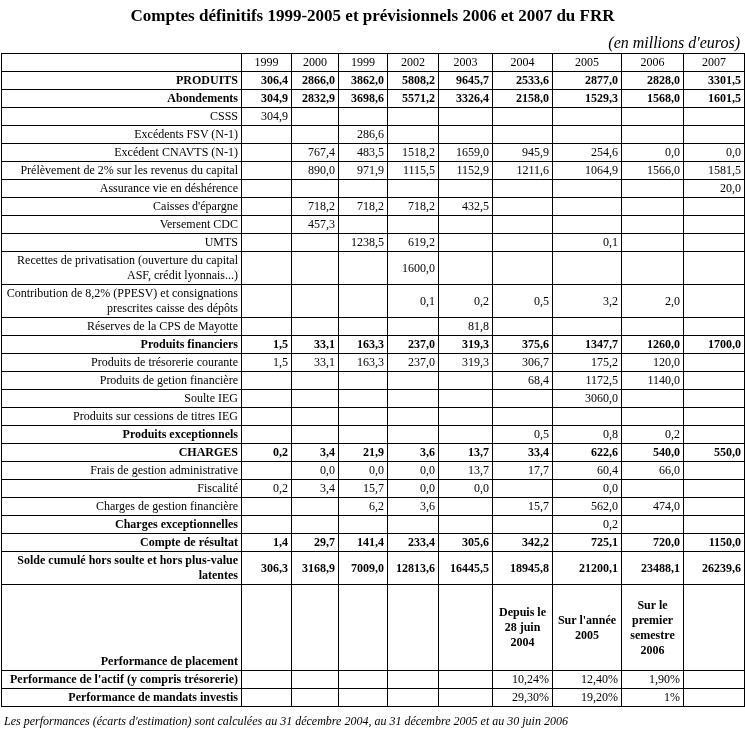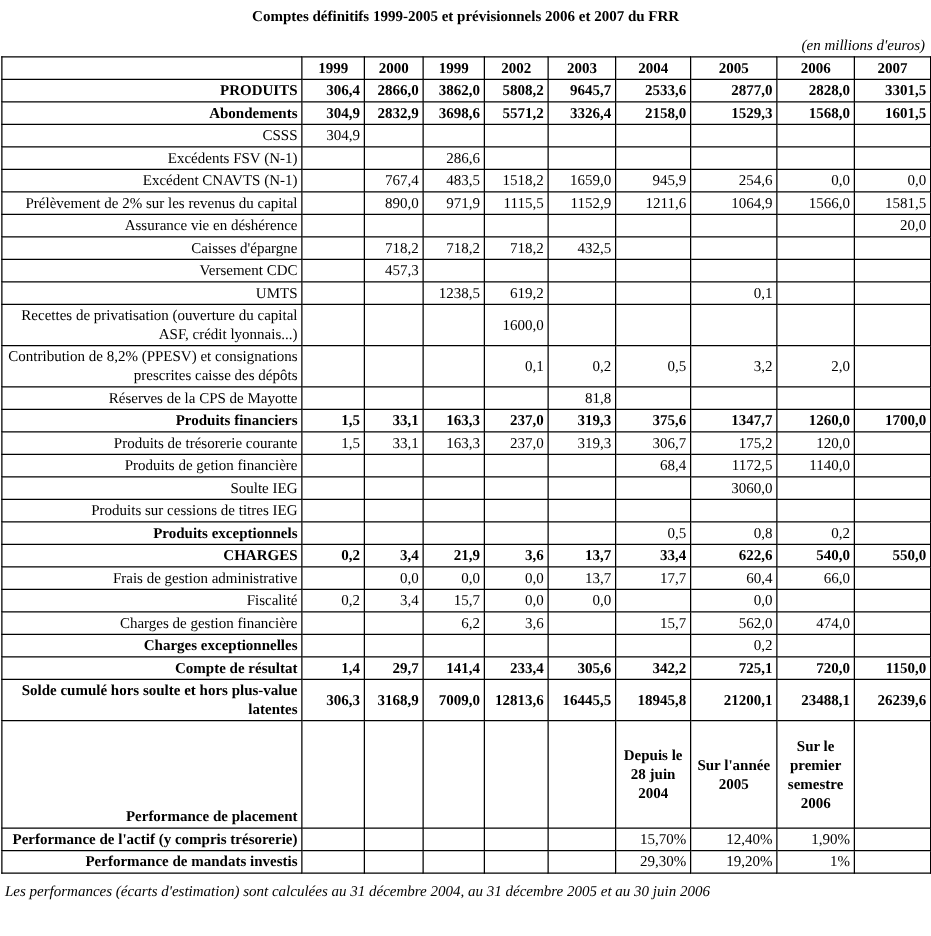--- a/index.html
+++ b/index.html
@@ -1,22 +1,22 @@
 <!DOCTYPE html>
 <html><head>
 <meta charset="utf-8">
 <style>
   html,body{margin:0;padding:0;background:#ffffff;}
   body{width:745px;height:749px;font-family:"Liberation Serif",serif;color:#000;}
   .page{padding:4px 1px 0 1px;}
-  .title{text-align:center;font-weight:bold;font-size:12px;margin:2px 0 8px 0;}
-  .units{text-align:right;font-style:italic;font-size:12px;margin:0 4px 1px 0;}
+  .title{text-align:center;font-weight:bold;font-size:17px;margin:2px 0 8px 0;}
+  .units{text-align:right;font-style:italic;font-size:16px;margin:0 4px 1px 0;}
   table{border-collapse:collapse;table-layout:fixed;width:743px;}
   th,td{border:1px solid #000;font-size:12px;line-height:15px;padding:1px 3px;vertical-align:middle;overflow:hidden;word-wrap:break-word;}
-  th{font-weight:bold;text-align:center;}
+  th{font-weight:normal;text-align:center;}
   td.lbl{text-align:right;}
   td.val{text-align:right;}
   .b{font-weight:bold;}
   td.c{text-align:center;font-weight:bold;}
   tr.perf{height:86px;}
   tr.perf td.lbl{vertical-align:bottom;}
   .footnote{font-style:italic;font-size:12px;margin:7px 3px 0 3px;}
 </style>
 </head>
 <body>
@@ -376,21 +376,21 @@
           <td class="c">Sur le premier semestre 2006</td>
           <td class="c"></td>
         </tr>
         <tr>
           <td class="lbl b">Performance de l'actif (y compris trésorerie)</td>
           <td class="val"></td>
           <td class="val"></td>
           <td class="val"></td>
           <td class="val"></td>
           <td class="val"></td>
-          <td class="val">15,70%</td>
+          <td class="val">10,24%</td>
           <td class="val">12,40%</td>
           <td class="val">1,90%</td>
           <td class="val"></td>
         </tr>
         <tr>
           <td class="lbl b">Performance de mandats investis</td>
           <td class="val"></td>
           <td class="val"></td>
           <td class="val"></td>
           <td class="val"></td>

